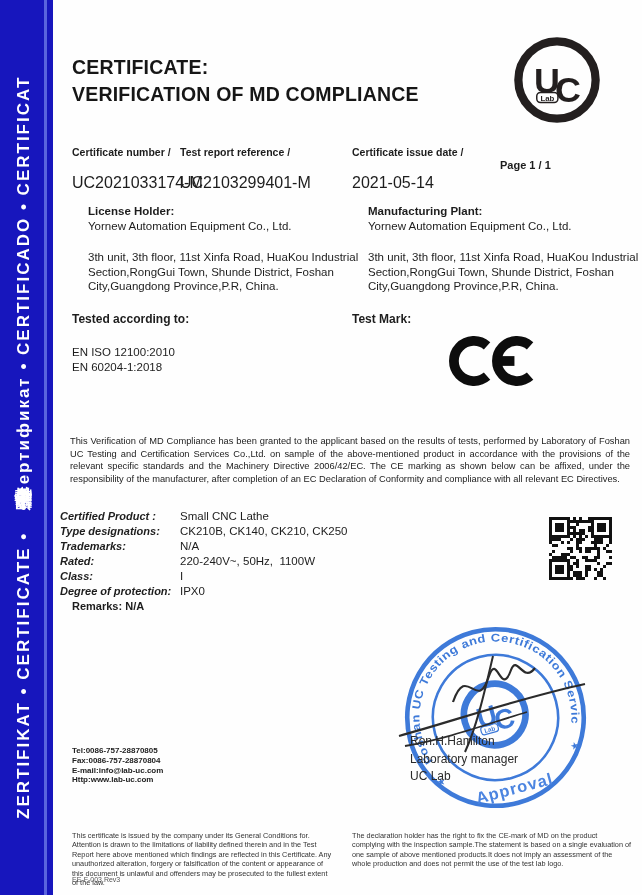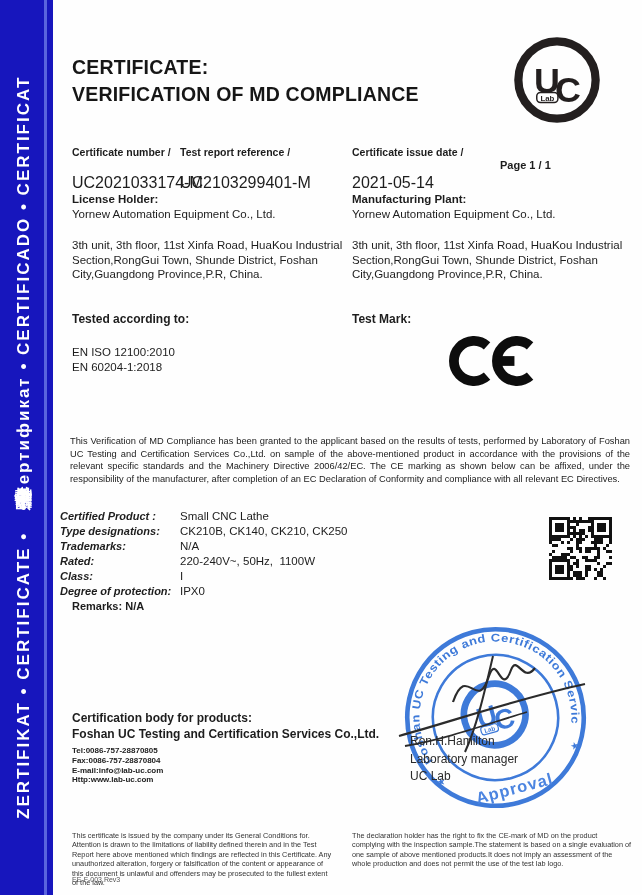--- a/index.html
+++ b/index.html
@@ -20,21 +20,21 @@
   
   .title{position:absolute;left:72px;top:54px;font-size:19.5px;font-weight:bold;line-height:27px;letter-spacing:.2px;color:#161616;}
   .uc-logo{position:absolute;left:511px;top:34px;width:92px;height:92px;}
   .page-label{position:absolute;left:500px;top:118px;width:128px;text-align:left;font-size:11px;font-weight:bold;margin-top:41px;}
   
   .meta-col{position:absolute;top:146px;}
   .meta-col .lbl{font-size:10.5px;font-weight:bold;}
   .meta-col .val{font-size:16px;margin-top:16px;}
   .mc1{left:72px;} .mc2{left:180px;} .mc3{left:352px;}
   
-  .party{position:absolute;top:192px;width:274px;font-size:11.5px;line-height:14.5px;}
+  .party{position:absolute;top:204px;width:274px;font-size:11.5px;line-height:14.5px;margin-left:16px;}
   .p-left{left:72px;} .p-right{left:352px;width:278px;}
   .party .lbl{font-weight:bold;}
   .party .addr{margin-top:17px;}
   
   .sec-label{position:absolute;font-size:12px;font-weight:bold;}
   .tested-label{left:72px;top:312px;}
   .testmark-label{left:352px;top:312px;}
   .standards{position:absolute;left:72px;top:345px;font-size:11.5px;line-height:15px;}
   .ce-mark{position:absolute;left:446px;top:330px;width:88px;height:62px;}
   
@@ -376,24 +376,20 @@
         <rect x="15" y="60" width="3" height="3" fill="#111"></rect>
         <rect x="18" y="60" width="3" height="3" fill="#111"></rect>
         <rect x="21" y="60" width="3" height="3" fill="#111"></rect>
         <rect x="27" y="60" width="3" height="3" fill="#111"></rect>
         <rect x="30" y="60" width="3" height="3" fill="#111"></rect>
         <rect x="33" y="60" width="3" height="3" fill="#111"></rect>
         <rect x="45" y="60" width="3" height="3" fill="#111"></rect>
         <rect x="54" y="60" width="3" height="3" fill="#111"></rect>
       </svg></div>
 
-  <div class="cert-body">
-    <div>Certification body for products:</div>
-    <div>Foshan UC Testing and Certification Services Co.,Ltd.</div>
-  </div>
   <div class="contact">
     <div>Tel:0086-757-28870805</div>
     <div>Fax:0086-757-28870804</div>
     <div>E-mail:info@lab-uc.com</div>
     <div>Http:www.lab-uc.com</div>
   </div>
 
   <div class="stamp">
     <svg viewBox="0 0 190 190" width="195" height="195">
       <circle cx="95" cy="95" r="86" fill="none" stroke="#2e6fd6" stroke-width="4.5"></circle>

